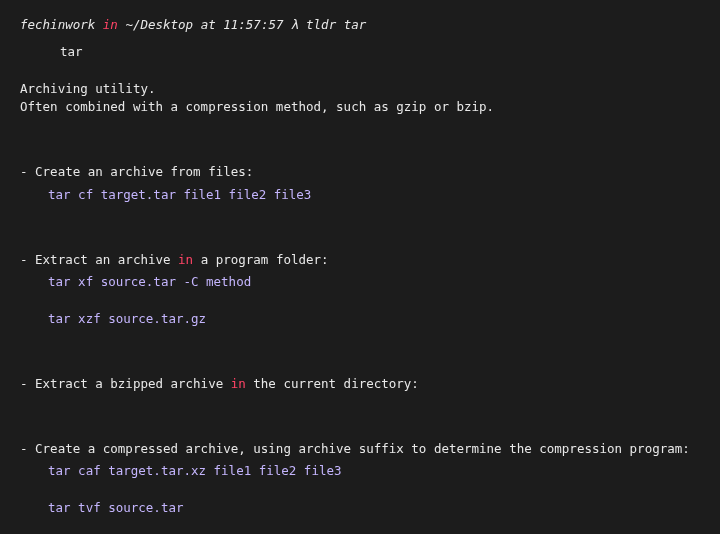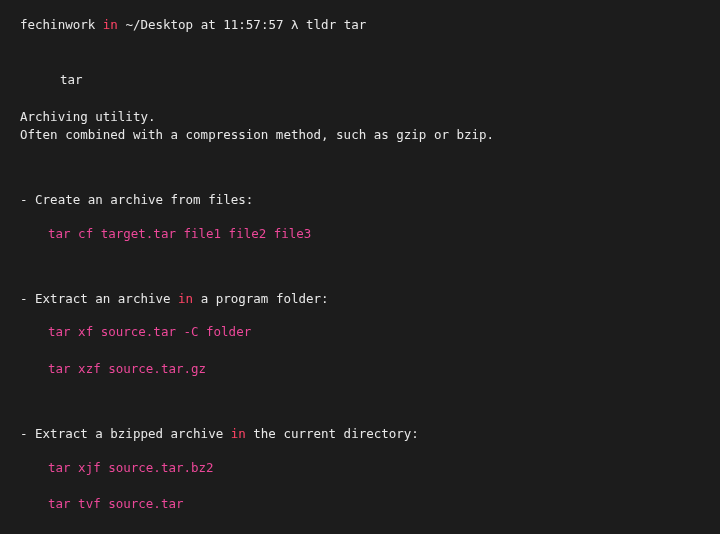--- a/index.html
+++ b/index.html
@@ -12,21 +12,22 @@
       color: #e8e8e8;
       font-family: "Menlo", "Monaco", "Consolas", monospace;
       font-size: 12.5px;
       line-height: 1.5;
       padding: 16px 20px;
       width: 720px;
       height: 534px;
       font-weight: 500;
     }
     .prompt-line {
-      margin-bottom: 36px;
+      margin-bottom: 8px;
+      font-style: italic;
     }
     .prompt-user {
       color: #e8e8e8;
     }
     .prompt-in {
       color: #ff4466;
     }
     .prompt-path {
       color: #e8e8e8;
     }
@@ -37,23 +38,23 @@
     .description {
     }
     .entry {
       margin-bottom: 18px;
     }
     .entry-desc {
       color: #e8e8e8;
       margin-top: 46px;
     }
     .entry-cmd {
-      color: #ec4899;
+      color: #c4b5fd;
       padding-left: 28px;
-      margin-top: 15px;
+      margin-top: 4px;
     }
     .highlight {
       color: #ff4466;
     }
   </style>
 </head>
 <body>
 
 <div class="prompt-line">
   <span class="prompt-user">fechinwork</span>
@@ -78,25 +79,28 @@
   <div>Often combined with a compression method, such as gzip or bzip.</div>
 </div>
 
 <div id="entries-container">
     <div class="entry">
       <div class="entry-desc"><span>- Create an archive from files:</span></div>
       <div class="entry-cmd">tar cf target.tar file1 file2 file3</div>
     </div>
     <div class="entry">
       <div class="entry-desc"><span>- Extract an archive </span><span class="highlight">in</span><span> a program folder:</span></div>
-      <div class="entry-cmd">tar xf source.tar -C folder</div>
+      <div class="entry-cmd">tar xf source.tar -C method</div>
     </div>
     <div class="entry">
       <div class="entry-cmd">tar xzf source.tar.gz</div>
     </div>
     <div class="entry">
       <div class="entry-desc"><span>- Extract a bzipped archive </span><span class="highlight">in</span><span> the current directory:</span></div>
-      <div class="entry-cmd">tar xjf source.tar.bz2</div>
+    </div>
+    <div class="entry">
+      <div class="entry-desc"><span>- Create a compressed archive, using archive suffix to determine the compression program:</span></div>
+      <div class="entry-cmd">tar caf target.tar.xz file1 file2 file3</div>
     </div>
     <div class="entry">
       <div class="entry-cmd">tar tvf source.tar</div>
     </div>
   </div>
 
 </body></html>

